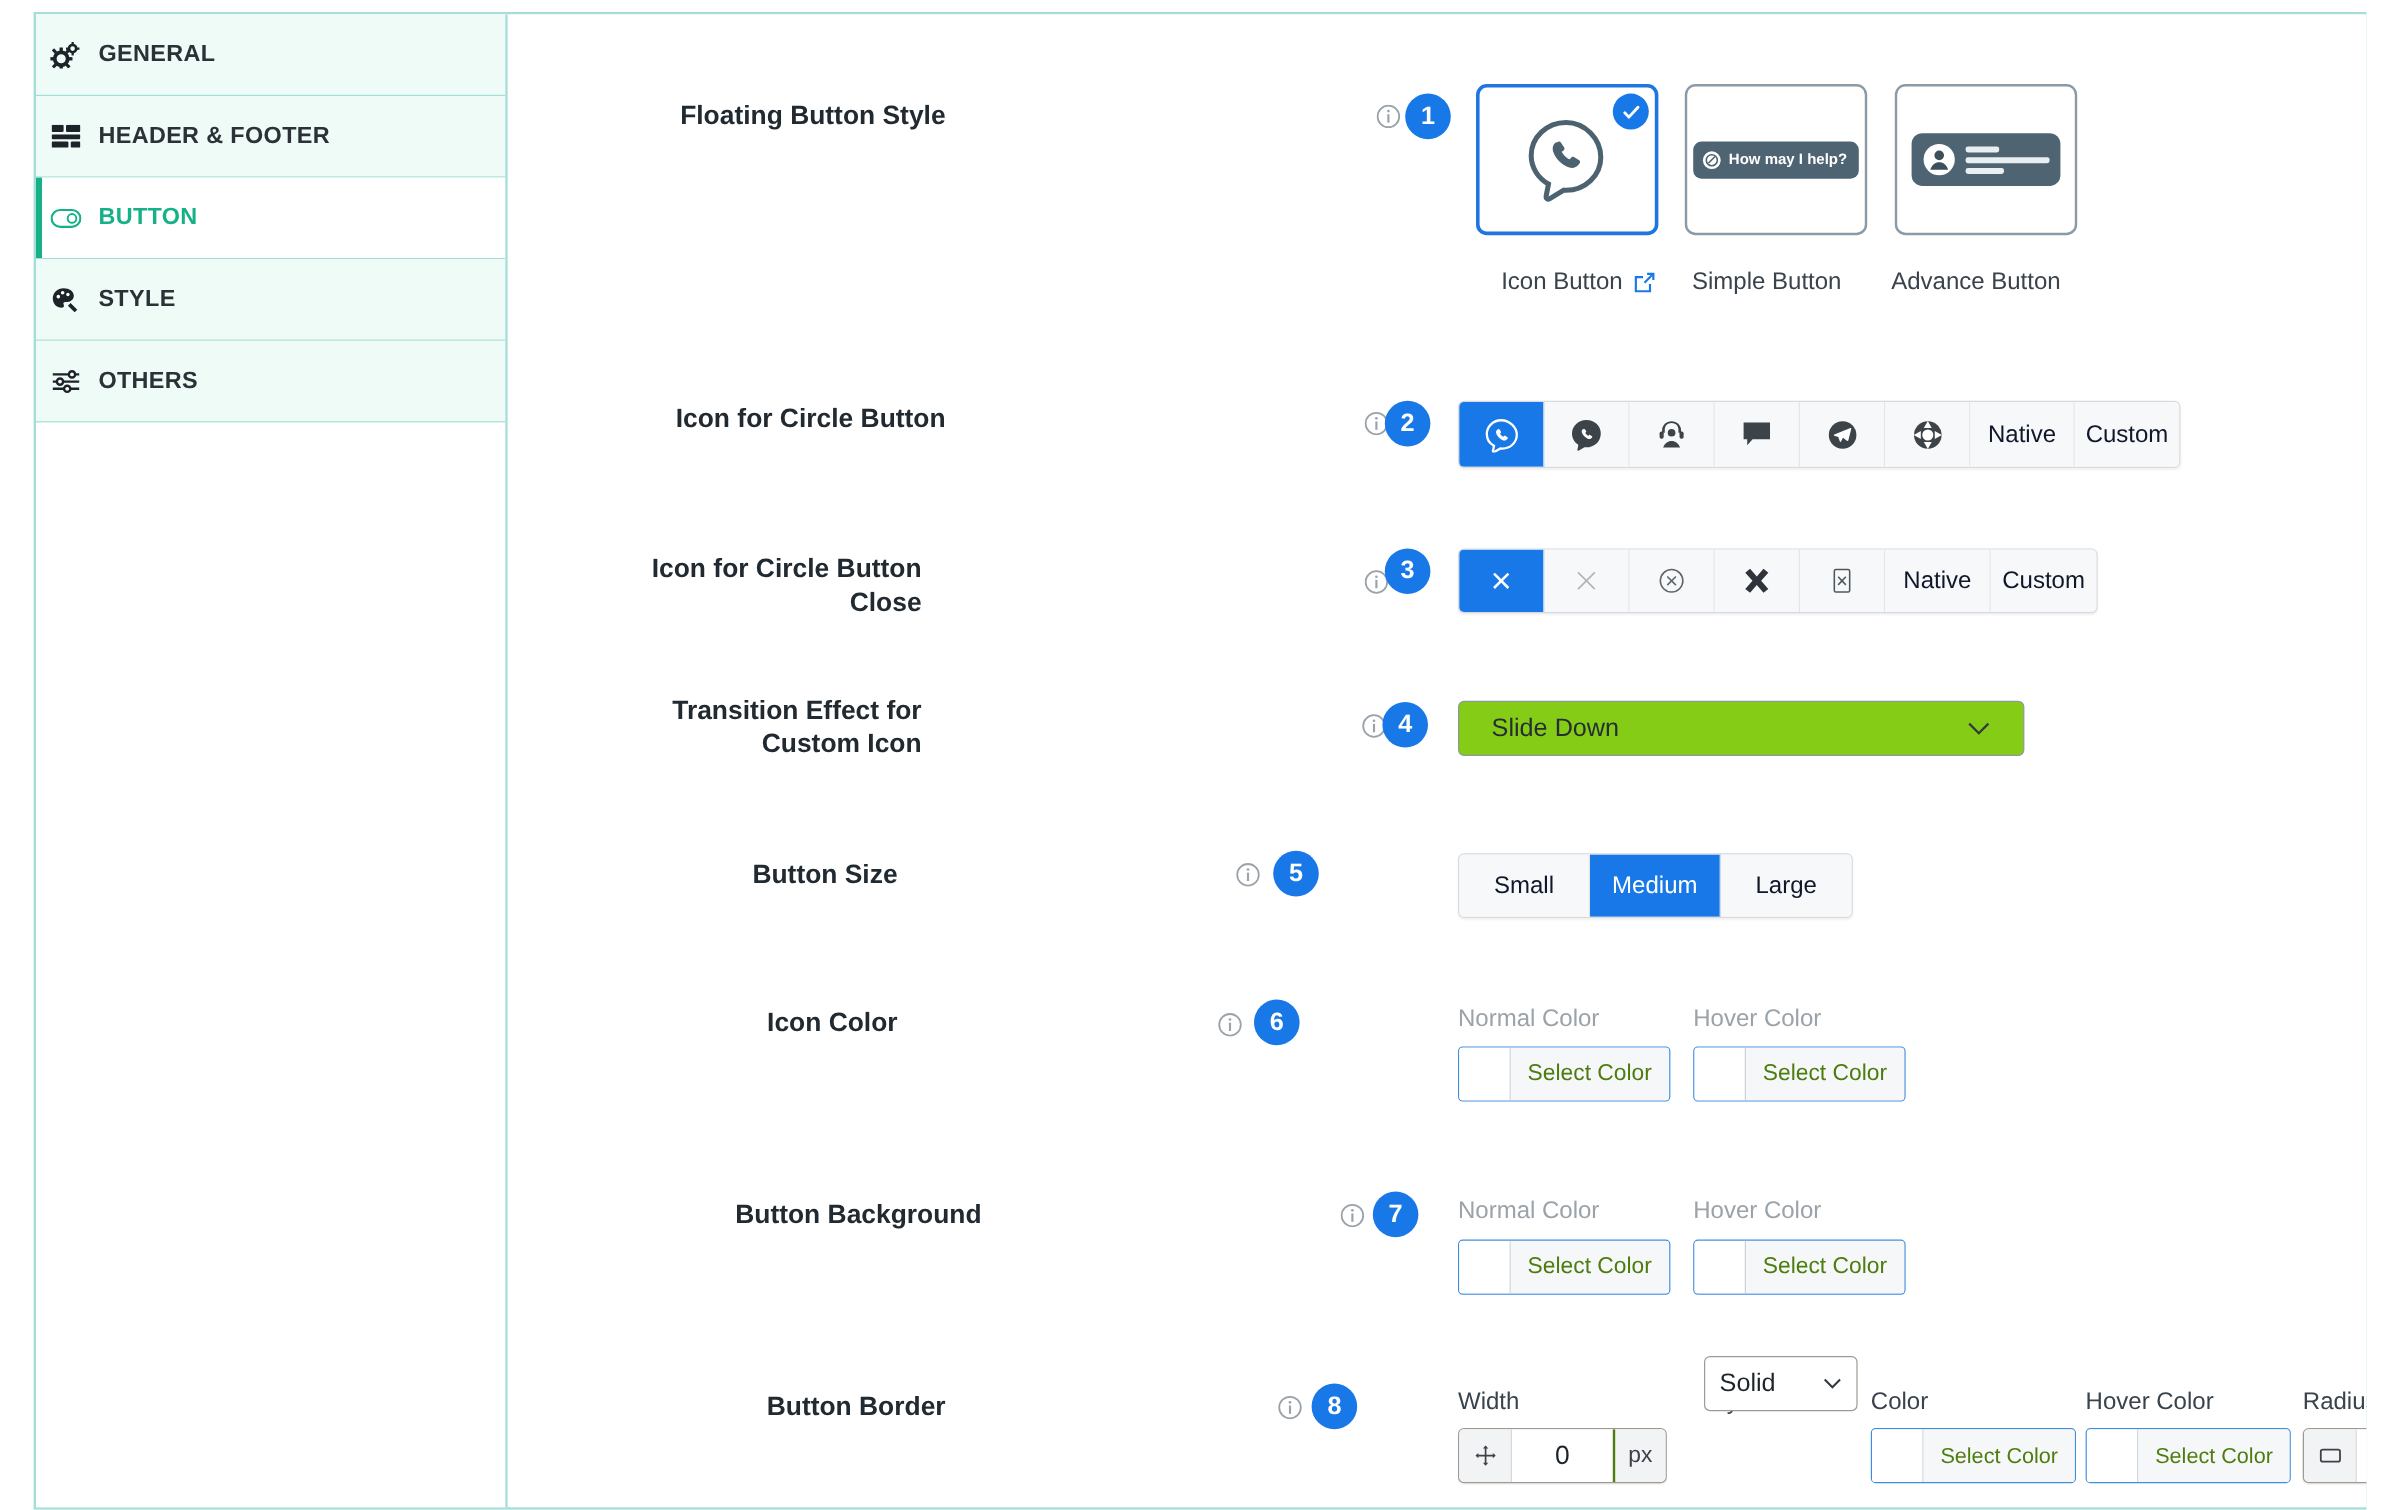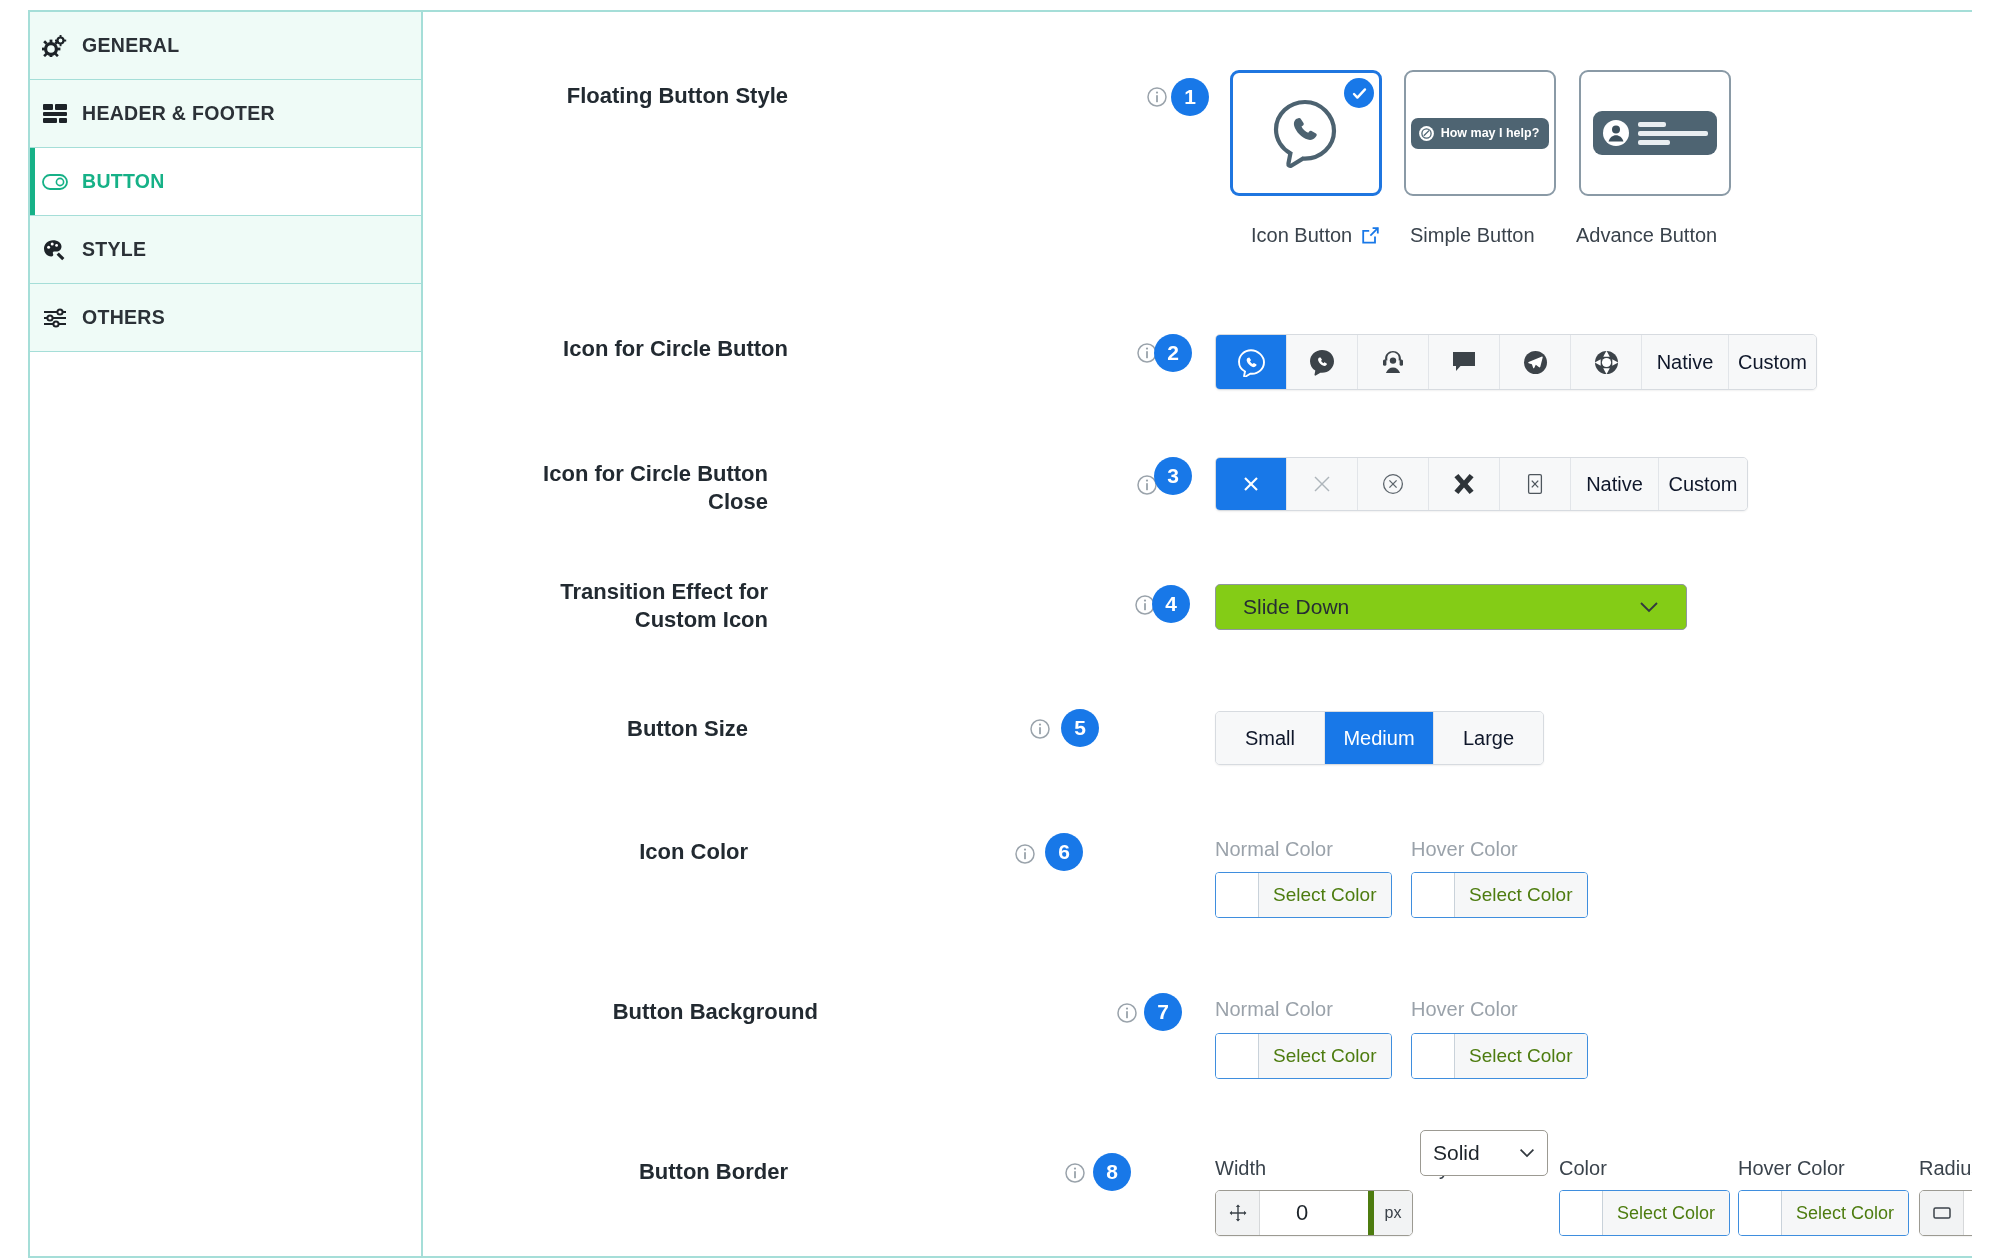--- a/index.html
+++ b/index.html
@@ -186,21 +186,21 @@
   
   .fld-cap{ position:absolute; font-size:20px; color:#3a434c; }
   .numfld{
     position:absolute; display:flex; height:46px;
     border:1px solid #9c9a92; border-radius:5px; overflow:hidden;
     background:#fff;
     box-shadow:0 1px 1px rgba(0,0,0,.05);
   }
   .numfld .ic{ width:44px; background:#f2f3f4; display:flex;align-items:center;justify-content:center;border-right:1px solid #d6d8da;}
   .numfld .vl{ width:84px; display:flex;align-items:center;justify-content:center;font-size:22px;color:#1d242a;background:#fff;}
-  .numfld .un{ width:44px; background:#f2f3f4;display:flex;align-items:center;justify-content:center;font-size:16px;color:#3a4149;border-left:6px solid #4d7c0f;margin-left:24px;}
+  .numfld .un{ width:44px; background:#f2f3f4;display:flex;align-items:center;justify-content:center;font-size:19px;color:#3a4149;border-left:2px solid #4d7c0f;}
   .stylefld{
     position:absolute; height:46px; width:128px;
     border:1px solid #9c9a92;border-radius:5px;background:#fff;
     display:flex;align-items:center;padding:0 12px;font-size:21px;color:#1d242a;
     cursor:pointer;
   }
   .stylefld .cv{margin-left:auto;font-size:15px;}
   svg{display:block;}
 </style>
 </head>

